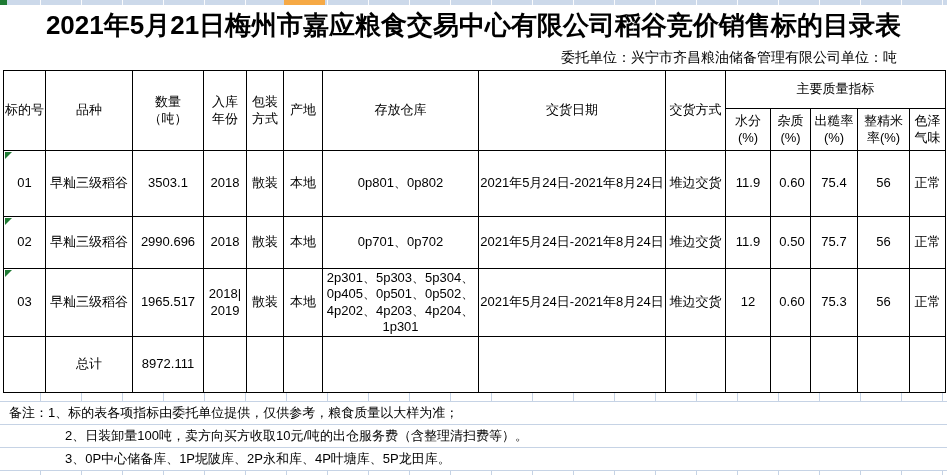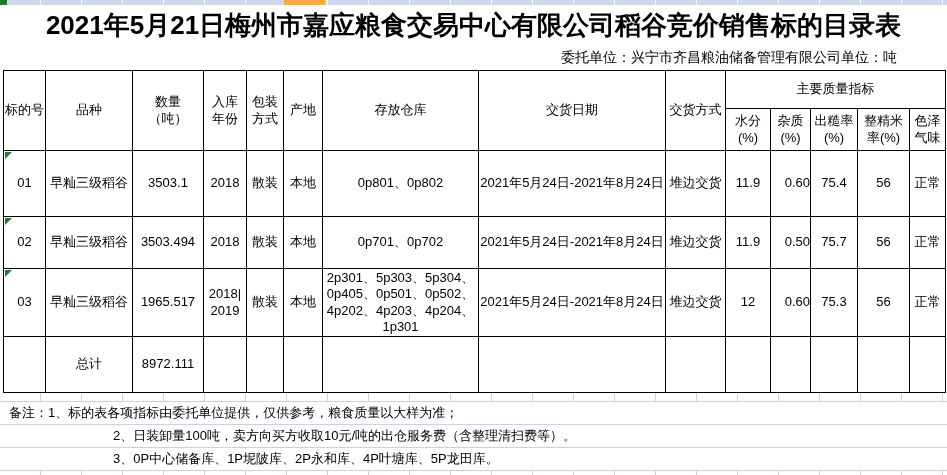--- a/index.html
+++ b/index.html
@@ -27,32 +27,32 @@
     border-collapse:collapse;table-layout:fixed;margin-left:3px;width:942px;font-size:13px;
   }
   .catalog th,.catalog td{
     border:1px solid #000;text-align:center;vertical-align:middle;padding:0;
     font-weight:normal;overflow:hidden;position:relative;line-height:1.25;
   }
   .pre{white-space:pre-line}
   .nowrap{white-space:nowrap}
   tr.h1{height:38px} tr.h2{height:42px}
   tr.r1{height:66px} tr.r2{height:52px} tr.r3{height:68px} tr.tot{height:56px}
-  td.impurity{text-align:right;padding-left:3px}
+  td.impurity{text-align:center;padding-left:3px}
   .tri{position:absolute;left:1px;top:1px;width:0;height:0;
        border-top:7px solid #1f7a33;border-right:7px solid transparent}
 
   
   .gap-strip{
     height:8px;border-bottom:1px solid #c6d3e5;
     background-image:repeating-linear-gradient(to right,transparent 0 40px,#c6d3e5 40px 41px);
   }
   .note-row{height:22px;display:flex;align-items:center;font-size:13px;border-bottom:1px solid #c6d3e5;white-space:nowrap}
   .note-row .note-label{padding-left:9px}
-  .note-row.indent{padding-left:113px}
+  .note-row.indent{padding-left:65px}
   .bottom-strip{
     height:5px;
     background-image:repeating-linear-gradient(to right,transparent 0 40px,#c6d3e5 40px 41px);
   }
 </style>
 </head>
 <body>
 
 <div class="page">
 
@@ -127,21 +127,21 @@
       <td>11.9</td>
       <td class="impurity">0.60</td>
       <td>75.4</td>
       <td>56</td>
       <td>正常</td>
     </tr>
 
     <tr class="r2">
       <td><i class="tri"></i><span>02</span></td>
       <td>早籼三级稻谷</td>
-      <td>3503.494</td>
+      <td>2990.696</td>
       <td>2018</td>
       <td>散装</td>
       <td>本地</td>
       <td>0p701、0p702</td>
       <td class="nowrap">2021年5月24日-2021年8月24日</td>
       <td>堆边交货</td>
       <td>11.9</td>
       <td class="impurity">0.50</td>
       <td>75.7</td>
       <td>56</td>

